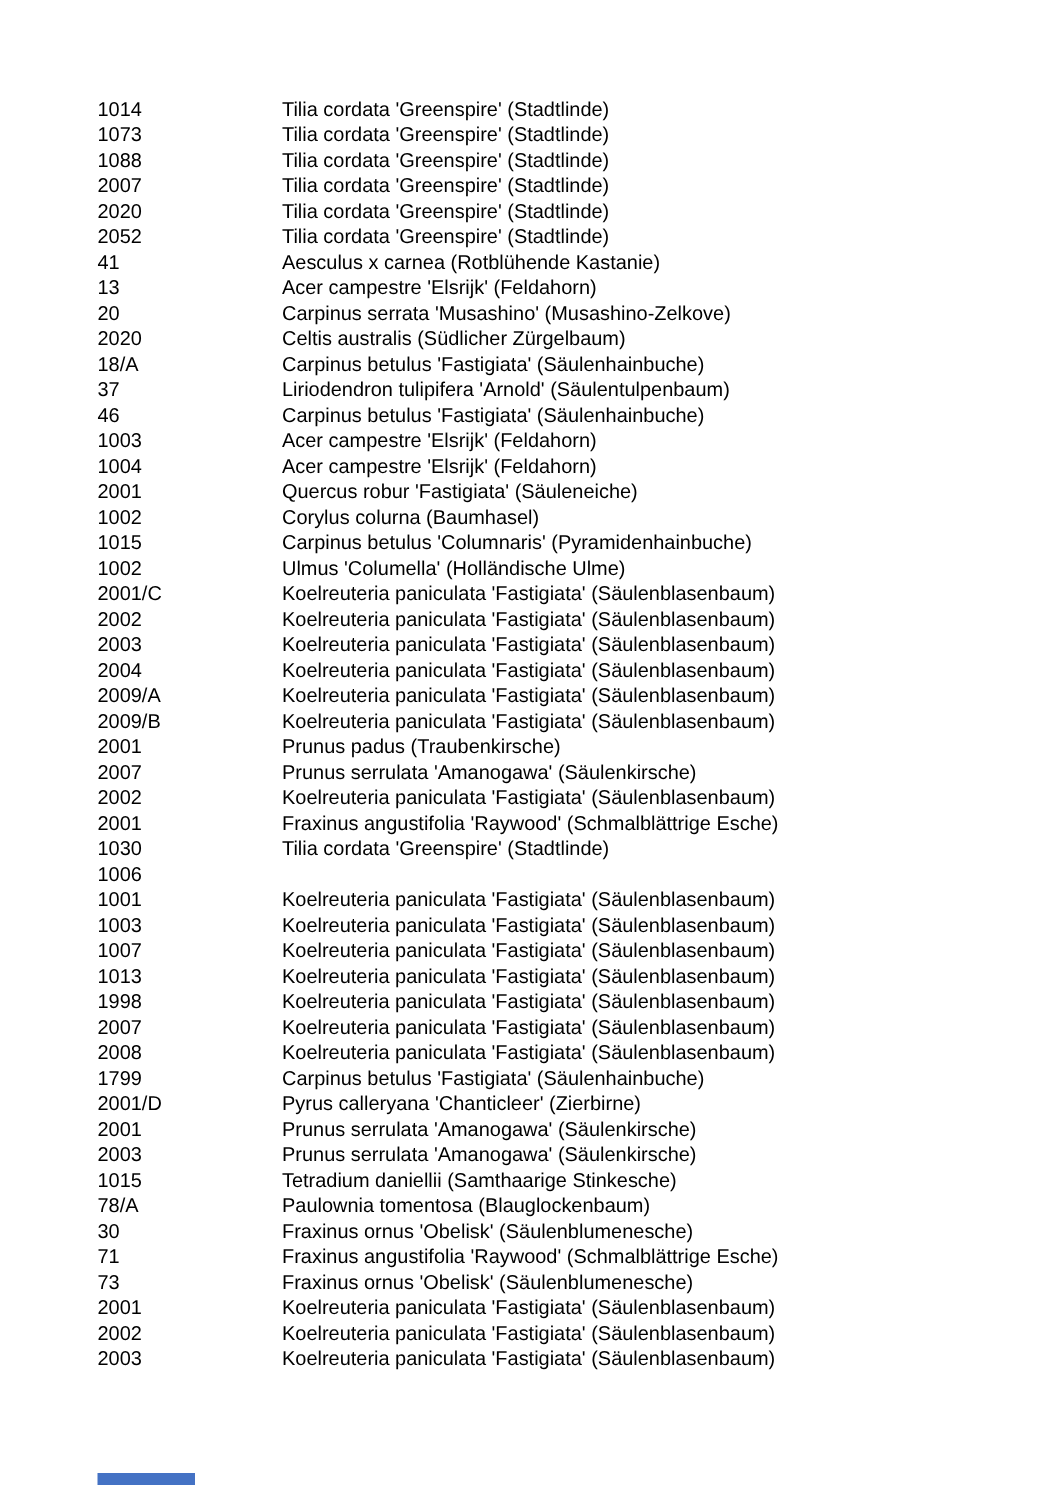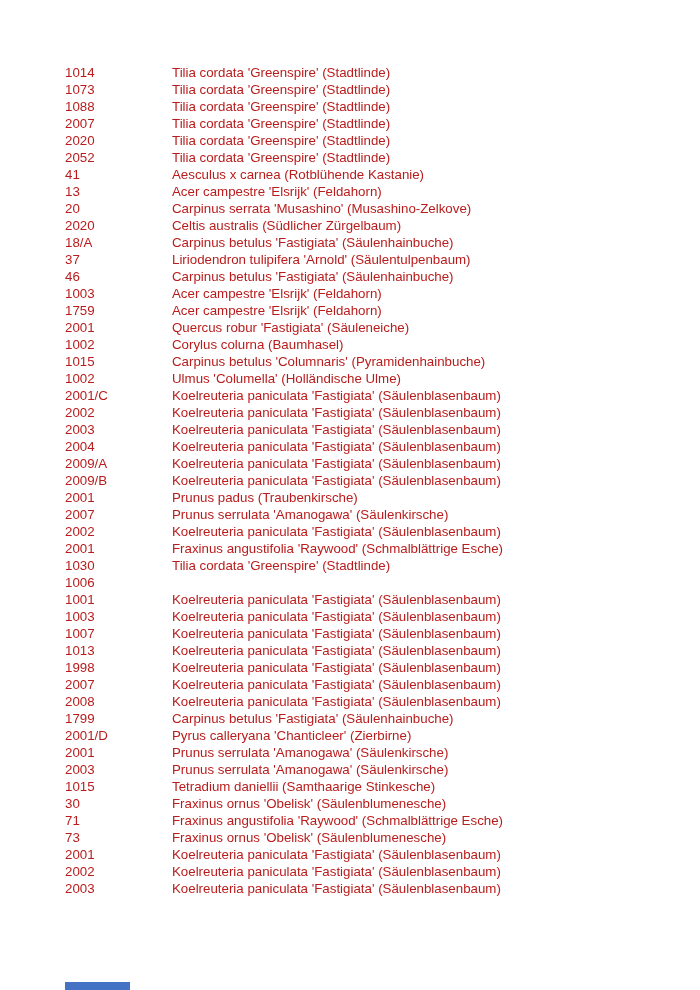--- a/index.html
+++ b/index.html
@@ -16,29 +16,30 @@
     left: 65px;
     top: 64px;
     width: 600px;
   }
   .tree-row {
     display: flex;
     align-items: baseline;
     height: 17px;
     line-height: 17px;
     font-size: 13.3px;
-    color: #b91c1c;
+    color: #000000;
     white-space: nowrap;
   }
   .tree-row .tree-id {
     flex: 0 0 107px;
     width: 107px;
   }
   .tree-row .tree-species {
     flex: 1 1 auto;
+    margin-left: 16px;
   }
   .bottom-partial {
     position: absolute;
     left: 65px;
     top: 982px;
     width: 65px;
     height: 8px;
     background: #4472c4;
   }
 </style>
@@ -98,21 +99,21 @@
       </div>
       <div class="tree-row">
         <span class="tree-id">46</span>
         <span class="tree-species">Carpinus betulus 'Fastigiata' (Säulenhainbuche)</span>
       </div>
       <div class="tree-row">
         <span class="tree-id">1003</span>
         <span class="tree-species">Acer campestre 'Elsrijk' (Feldahorn)</span>
       </div>
       <div class="tree-row">
-        <span class="tree-id">1759</span>
+        <span class="tree-id">1004</span>
         <span class="tree-species">Acer campestre 'Elsrijk' (Feldahorn)</span>
       </div>
       <div class="tree-row">
         <span class="tree-id">2001</span>
         <span class="tree-species">Quercus robur 'Fastigiata' (Säuleneiche)</span>
       </div>
       <div class="tree-row">
         <span class="tree-id">1002</span>
         <span class="tree-species">Corylus colurna (Baumhasel)</span>
       </div>
@@ -213,20 +214,24 @@
       </div>
       <div class="tree-row">
         <span class="tree-id">2003</span>
         <span class="tree-species">Prunus serrulata 'Amanogawa' (Säulenkirsche)</span>
       </div>
       <div class="tree-row">
         <span class="tree-id">1015</span>
         <span class="tree-species">Tetradium daniellii (Samthaarige Stinkesche)</span>
       </div>
       <div class="tree-row">
+        <span class="tree-id">78/A</span>
+        <span class="tree-species">Paulownia tomentosa (Blauglockenbaum)</span>
+      </div>
+      <div class="tree-row">
         <span class="tree-id">30</span>
         <span class="tree-species">Fraxinus ornus 'Obelisk' (Säulenblumenesche)</span>
       </div>
       <div class="tree-row">
         <span class="tree-id">71</span>
         <span class="tree-species">Fraxinus angustifolia 'Raywood' (Schmalblättrige Esche)</span>
       </div>
       <div class="tree-row">
         <span class="tree-id">73</span>
         <span class="tree-species">Fraxinus ornus 'Obelisk' (Säulenblumenesche)</span>

